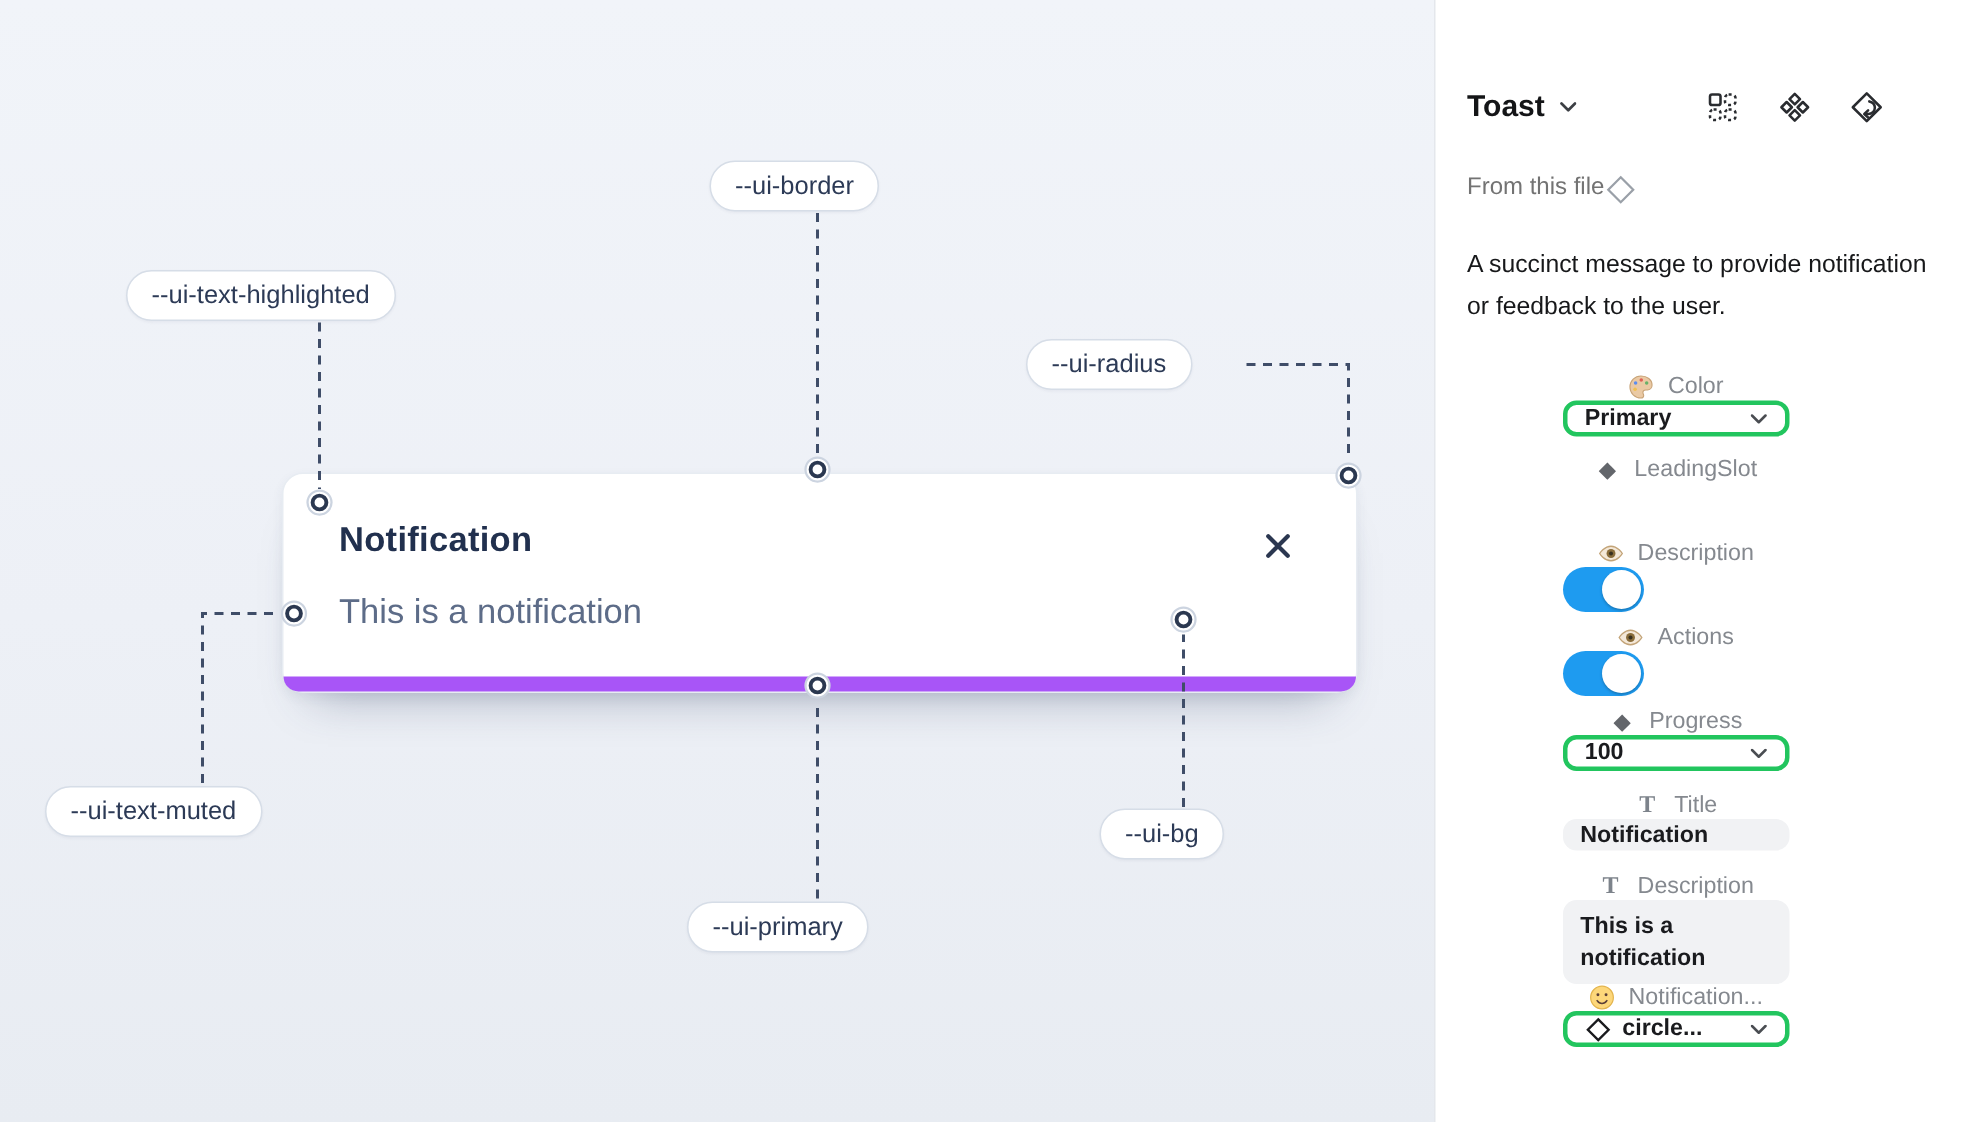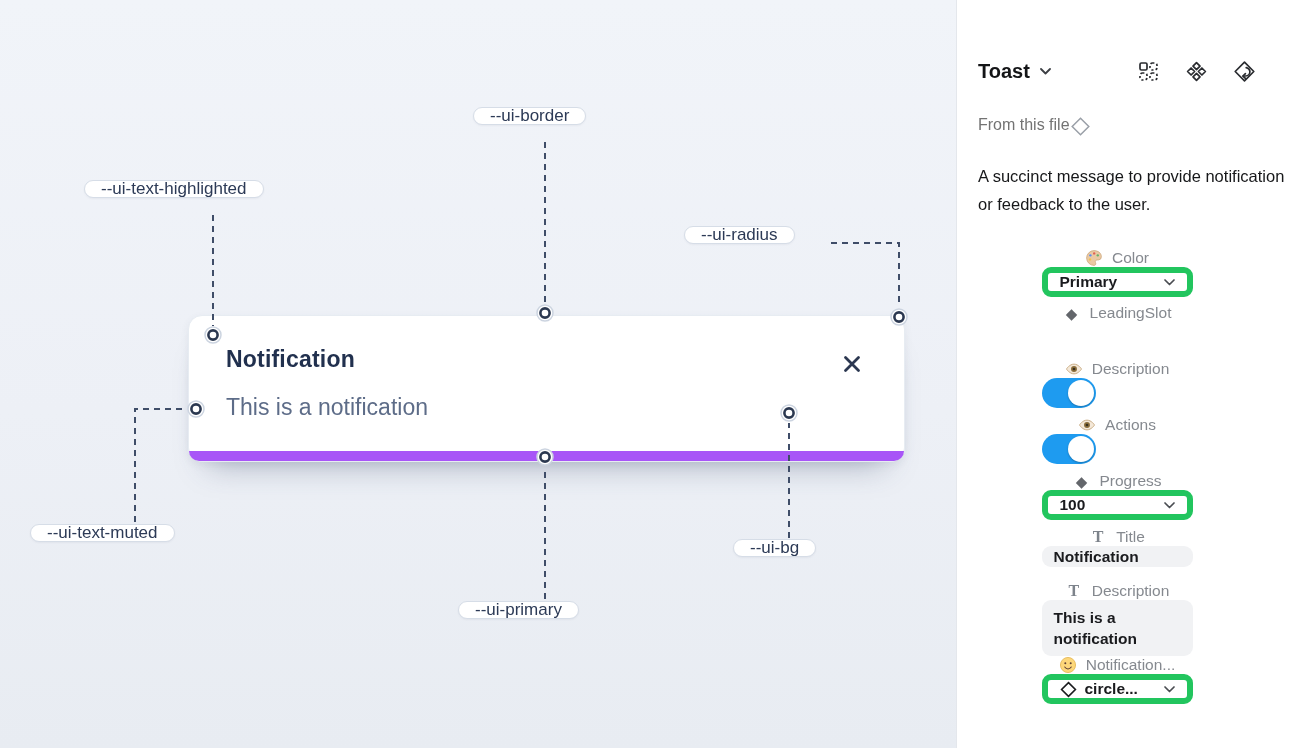--- a/index.html
+++ b/index.html
@@ -32,21 +32,21 @@
     position:absolute; right:40px; top:37px; width:24px; height:24px;
     background:none; border:none; cursor:pointer; padding:0;
   }
   .toast-progress {
     position:absolute; left:0; right:0; bottom:0; height:10px;
     background:#a855f7; border-radius:0 0 13px 13px;
   }
 
   .pill {
     position:absolute; height:18px; display:inline-flex; align-items:center;
-    padding:0 16px; background:#fff; border:1px solid #d6dde7; border-radius:17px;
+    padding:16px 16px; background:#fff; border:1px solid #d6dde7; border-radius:17px;
     font-size:17px; font-weight:500; color:#2c3a56; white-space:nowrap;
     box-shadow:0 1px 2px rgba(30,45,70,.05);
   }
 
   
   .panel {
     position:absolute; left:958px; top:0; width:314px; height:748px; background:#fff;
   }
   .panel-header {
     position:absolute; left:20px; right:16px; top:56px; height:30px;
@@ -71,21 +71,21 @@
     position:absolute; left:20px; right:16px;
     display:flex; align-items:center; justify-content:space-between;flex-direction:column;
   }
   .prop-label { display:flex; align-items:center; gap:9px; font-size:15.5px; color:#85898f; }
   .picon { width:18px; height:18px; display:flex; align-items:center; justify-content:center; }
   .dg { font-size:15px; color:#63666b; line-height:1; }
   .ticon { font-family:"Liberation Serif", serif; font-size:16px; font-weight:700; color:#7d838b; }
 
   .ctrl { width:151px; }
   .select {
-    width:151px; height:36px; background:#fff; border:6px solid #22c55e; border-radius:9px;
+    width:151px; height:36px; background:#fff; border:3px solid #22c55e; border-radius:9px;
     display:flex; align-items:center; gap:8px; padding:0 12px; cursor:pointer;
     font-size:15.5px; font-weight:700; color:#1a1b1e;
   }
   .select .chev { margin-left:auto; display:flex; }
   .textfield {
     width:151px; background:#f1f2f4; border-radius:9px; padding:7px 12px;
     font-size:15.5px; font-weight:700; color:#1a1b1e; line-height:21px; cursor:text;
   }
   .textfield.single { height:36px; display:flex; align-items:center; padding:0 12px; }
   .toggle {

